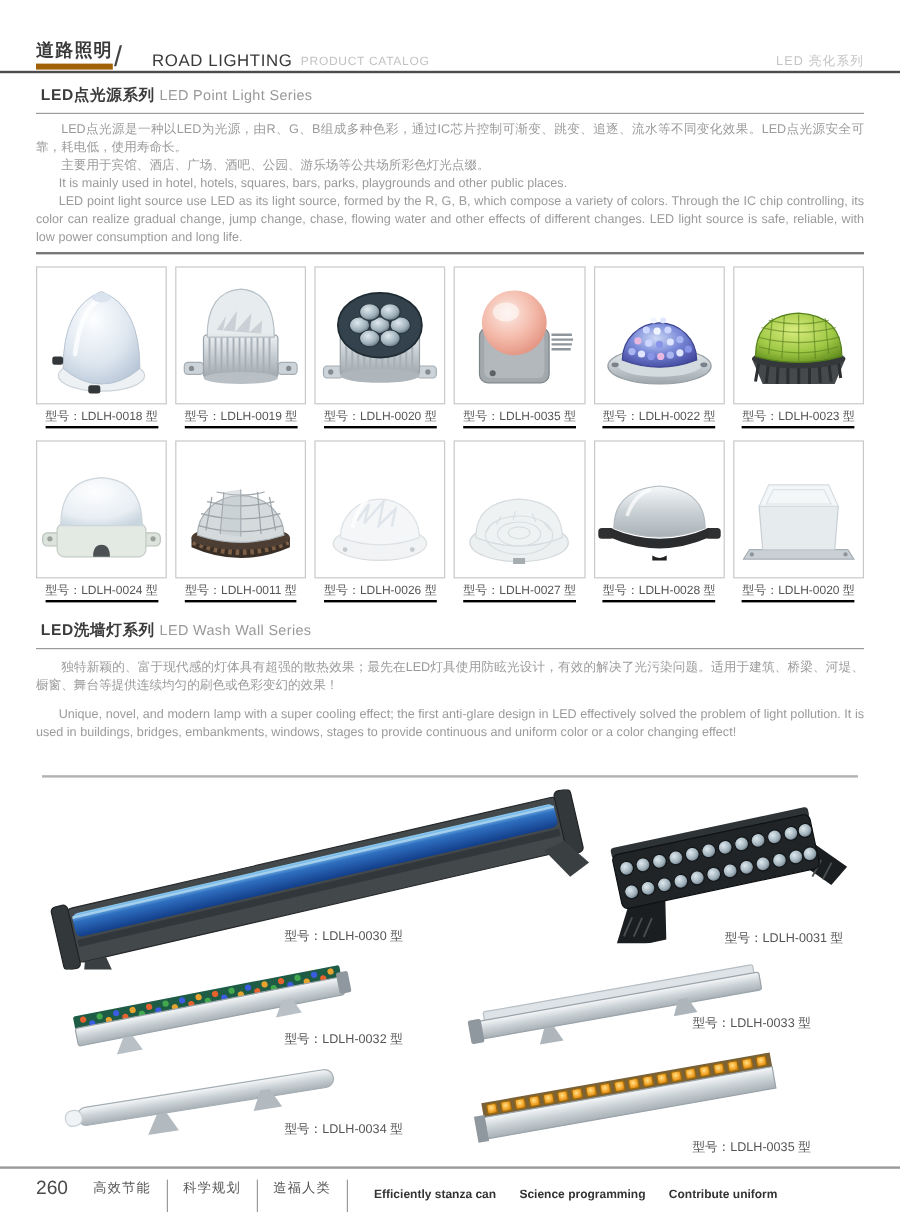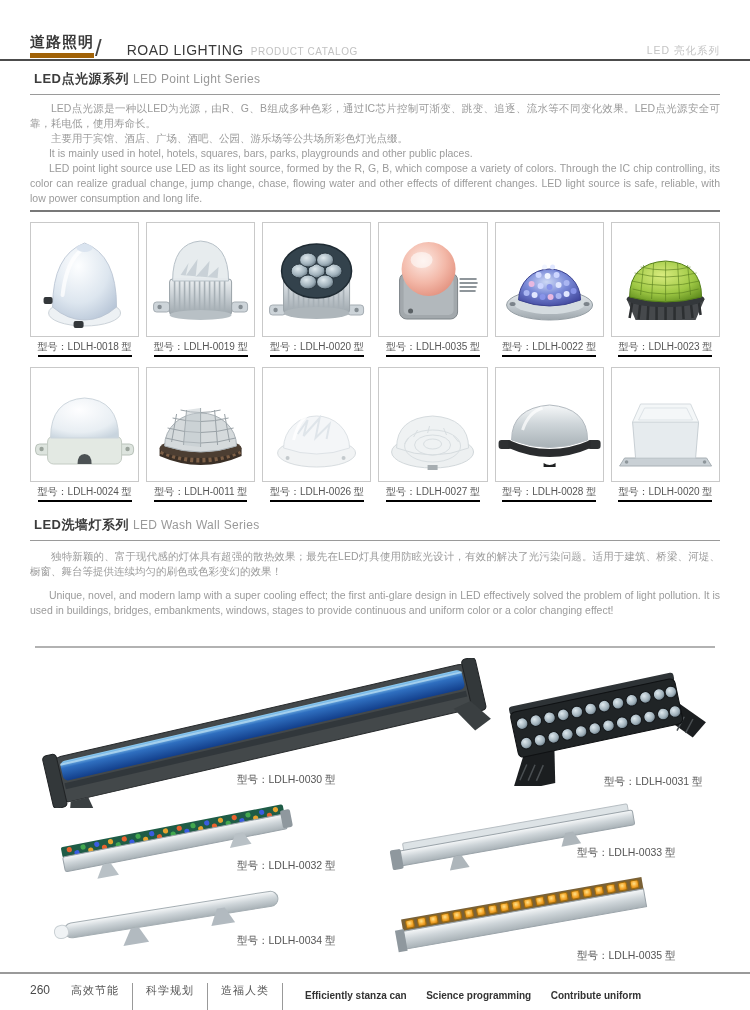--- a/index.html
+++ b/index.html
@@ -39,21 +39,21 @@
 
   
   .wash-area { position:relative; margin:0 -30px; width:750px; height:318px; }
   .wash-item { position:absolute; }
   .wash-item svg { width:100%; height:100%; display:block; }
   .model-label { position:absolute; font-size:10.5px; color:#555; white-space:nowrap; }
 
   
   .footer-rule { height:2px; background:#9a9a9a; margin:6px -30px 0; }
   .footer-content { display:flex; align-items:flex-start; padding-top:9px; height:52px; }
-  .page-num { font-size:12px; color:#4a4a4a; margin-right:8px; line-height:15px; }
+  .page-num { font-size:16px; color:#4a4a4a; margin-right:8px; line-height:15px; }
   .slog { font-size:11px; color:#555; padding:0 13px; border-right:1px solid #999; height:46px; line-height:14px; letter-spacing:1px; }
   .slog-en-wrap { margin-left:22px; padding-top:2px; }
   .slog-en { font-size:10px; font-weight:bold; color:#333; margin-right:15px; }
 </style>
 </head>
 <body>
 
 <svg width="0" height="0" style="position:absolute" aria-hidden="true">
 <defs>
 <radialGradient id="gClear" cx="40%" cy="30%" r="80%">

